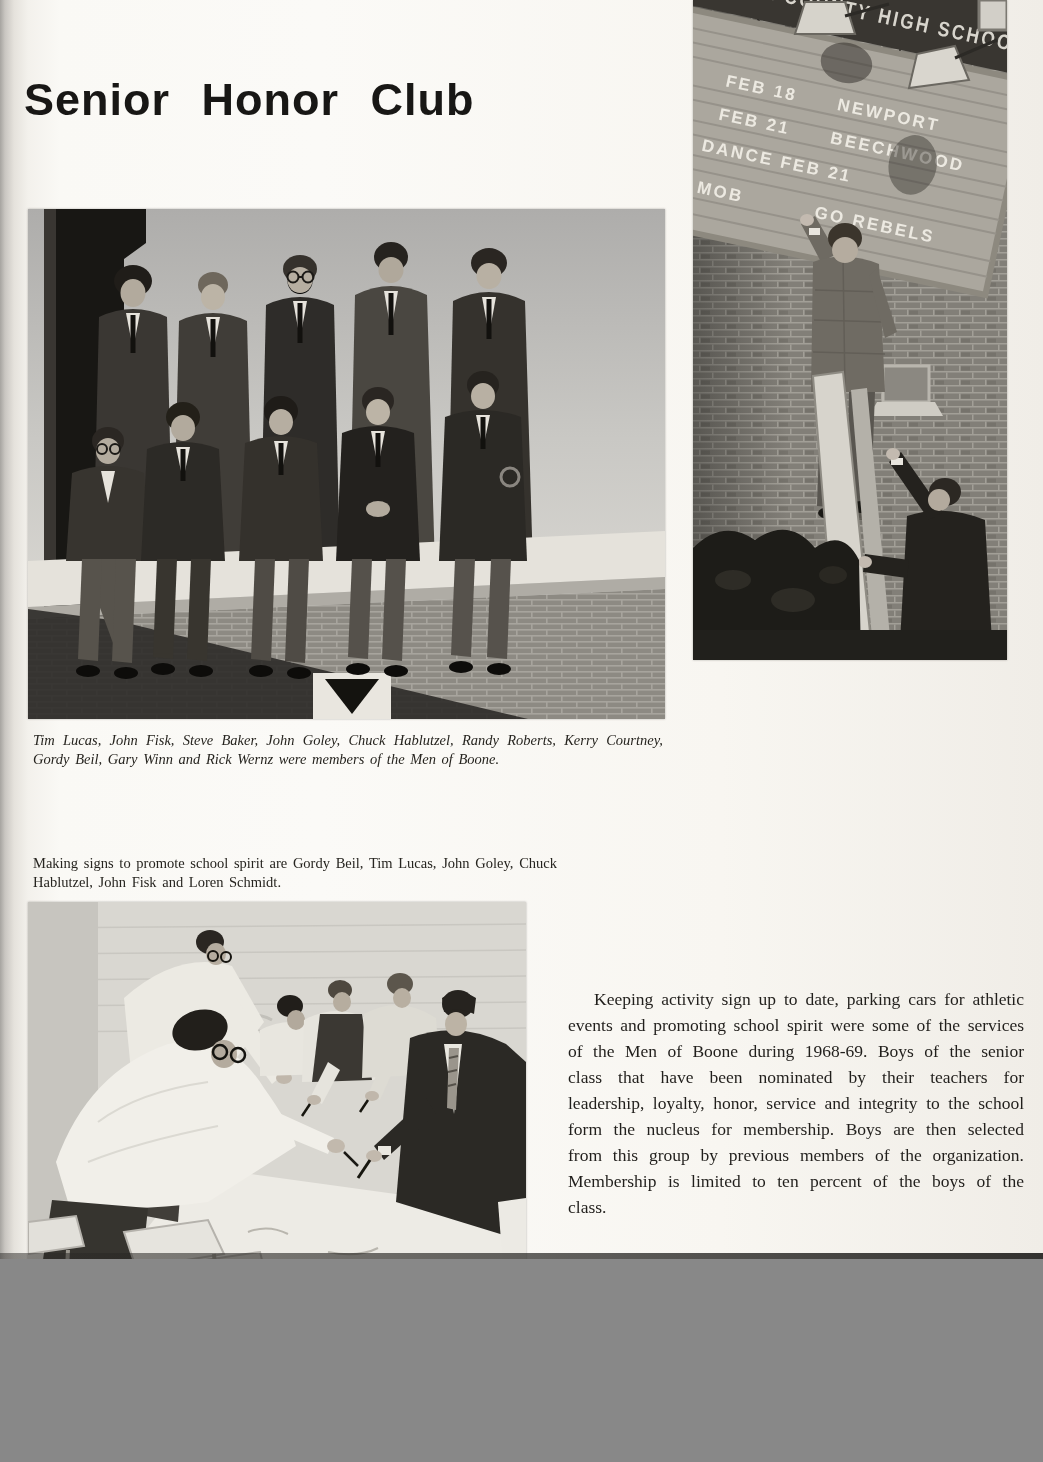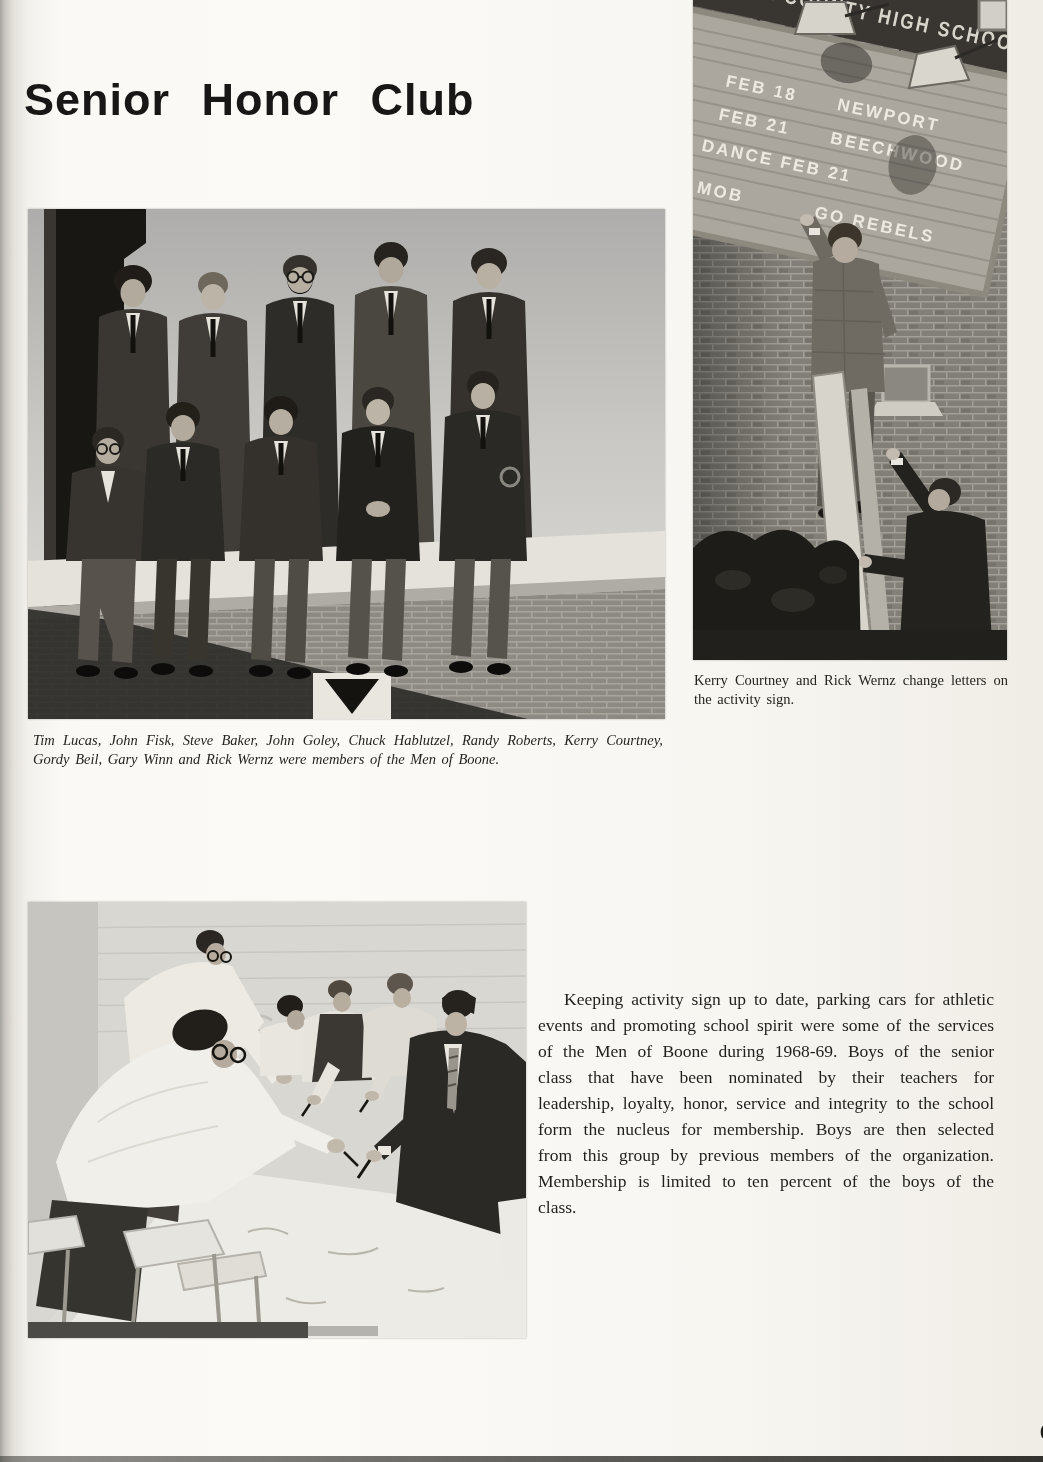--- a/index.html
+++ b/index.html
@@ -1,17 +1,17 @@
 <!DOCTYPE html>
 <html><head>
 <meta charset="utf-8">
 <style>
   html,body { margin:0; padding:0; background:#888; }
   .page {
-    position:relative; width:1043px; height:1462px; overflow:hidden;
+    position:relative; width:1043px; height:1259px; overflow:hidden;
     background: linear-gradient(to right,
       #a6a4a0 0px, #c9c6c1 5px, #e5e2dc 14px, #f3f1ec 28px,
       #faf9f5 60px, #fbfaf7 320px, #f8f6f1 720px, #f0ede7 1043px);
     font-family:"Liberation Serif", serif; color:#1e1d1b;
   }
   .title {
     position:absolute; left:24px; top:74px; margin:0;
     font-family:"Liberation Sans", sans-serif; font-weight:700;
     font-size:45px; letter-spacing:1px; word-spacing:18px; color:#181715;
   }
@@ -22,21 +22,21 @@
   .photo-sign   { left:693px; top:0;     width:314px; height:660px; }
   .photo-making { left:28px;  top:902px; width:498px; height:436px; }
   .caption {
     position:absolute; margin:0; font-size:14.5px; line-height:1.3;
     text-align:justify; word-spacing:2px; color:#26241f;
   }
   .caption-group  { left:33px;  top:731px; width:630px;font-style:italic; }
   .caption-sign   { left:694px; top:671px; width:314px; }
   .caption-making { left:33px;  top:854px; width:524px; }
   .body-text {
-    position:absolute; left:538px; top:986px; width:456px; margin:0;
+    position:absolute; left:568px; top:986px; width:456px; margin:0;
     font-size:17.5px; line-height:26px; text-align:justify;
     text-indent:26px; word-spacing:3px; color:#211f1c;
   }
   .page-number {
     position:absolute; left:1012px; top:1421px;
     font-size:20px; font-weight:700; letter-spacing:1px; color:#1c1b18;margin-left:28px;
   }
   .bottom-edge {
     position:absolute; left:0; bottom:0; width:100%; height:6px;
     background:linear-gradient(to right, rgba(45,43,40,.5), rgba(18,17,15,.85));
@@ -303,22 +303,22 @@
       <g>
         <path d="M0,548 Q30,518 62,540 Q96,516 122,548 Q150,528 166,560 L168,660 L0,660 Z" fill="#1d1c18"></path>
         <ellipse cx="40" cy="580" rx="18" ry="10" fill="#2e2c26"></ellipse>
         <ellipse cx="100" cy="600" rx="22" ry="12" fill="#2e2c26"></ellipse>
         <ellipse cx="140" cy="575" rx="14" ry="9" fill="#2a2822"></ellipse>
       </g>
       <rect y="630" width="314" height="30" fill="#21201c"></rect>
     </svg>
   </figure>
 
-  <p class="caption caption-sign">Kerry Courtney and Rick Wernz change letters on the activity sign.</p>
-
+
+  <p class="caption caption-making">Making signs to promote school spirit are Gordy Beil, Tim Lucas, John Goley, Chuck Hablutzel, John Fisk and Loren Schmidt.</p>
 
   <figure class="photo photo-making">
     <svg viewBox="0 0 498 436" preserveAspectRatio="none">
       <rect width="498" height="436" fill="#d9d7d1"></rect>
       <g stroke="#c9c7c1" stroke-width="1.5">
         <line x1="0" y1="26" x2="498" y2="22"></line>
           <line x1="0" y1="52" x2="498" y2="48"></line>
         <line x1="0" y1="78" x2="498" y2="74"></line>
           <line x1="0" y1="104" x2="498" y2="100"></line>
         <line x1="0" y1="130" x2="498" y2="126"></line>

